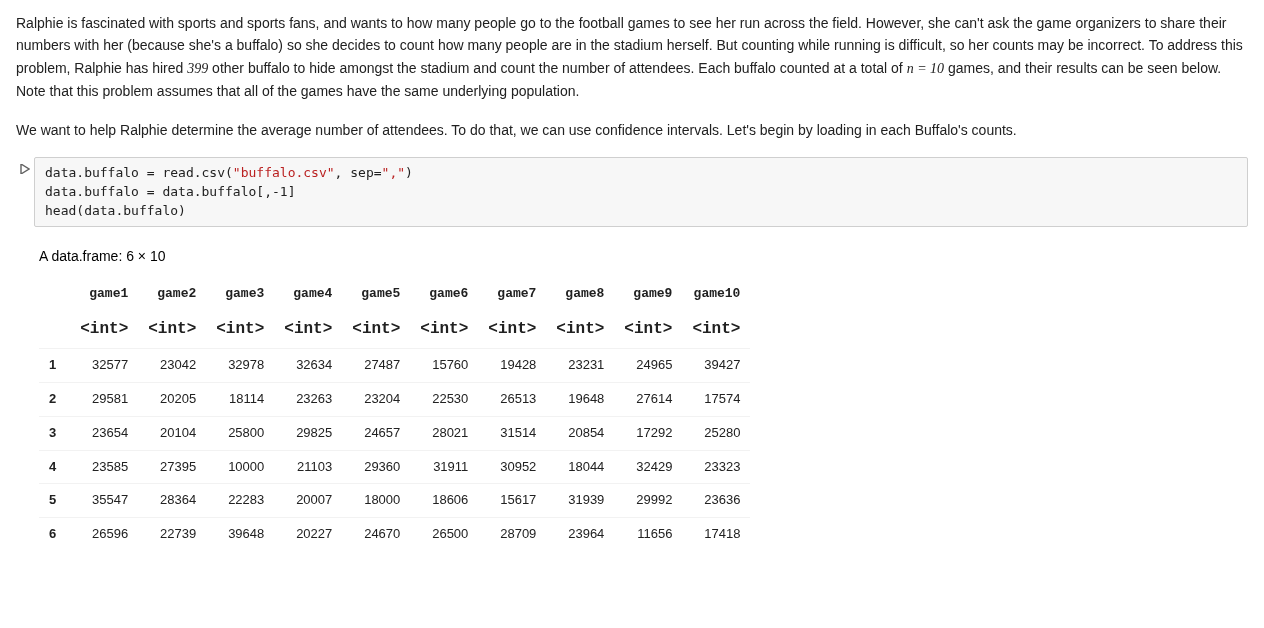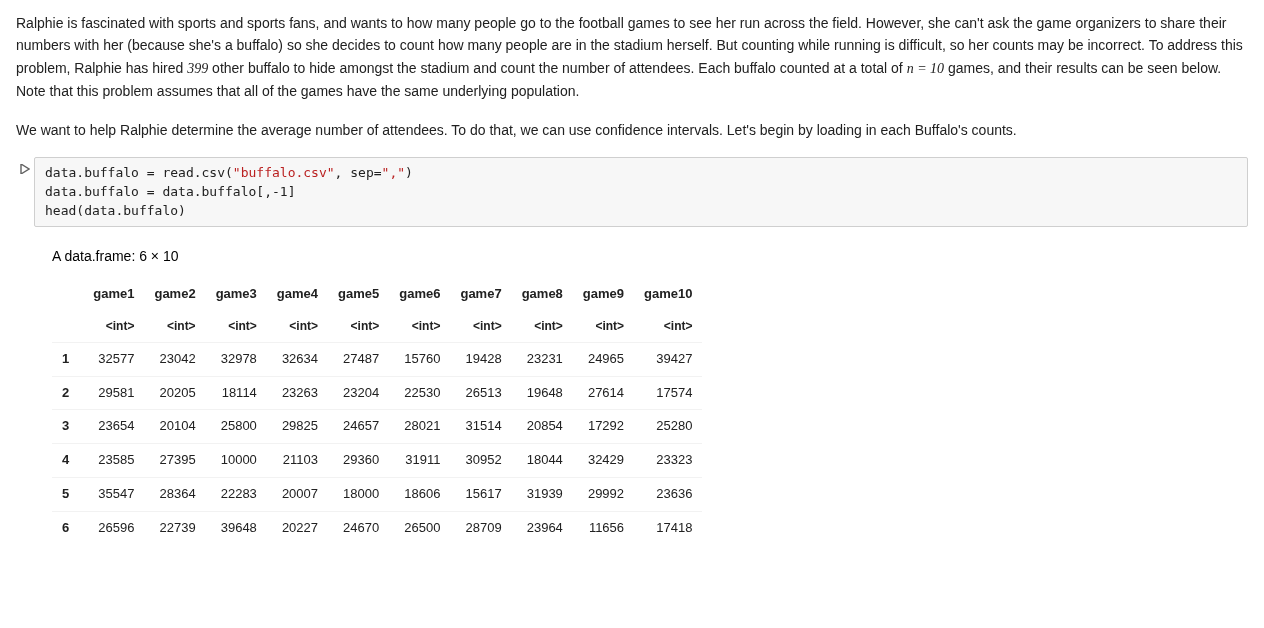--- a/index.html
+++ b/index.html
@@ -39,21 +39,21 @@
       border-radius: 2px;
       padding: 6px 10px;
       font-family: Menlo, Consolas, "DejaVu Sans Mono", monospace;
       font-size: 13px;
       line-height: 1.45;
       white-space: pre;
       overflow-x: auto;
     }
     .tok-str { color: #BA2121; }
     .output-area {
-      margin-left: 36px;
+      margin-left: 23px;
     }
     .df-caption {
       color: #000;
       margin-bottom: 10px;
       font-size: 14px;
     }
     table.dataframe {
       border-collapse: collapse;
       font-size: 13px;
     }
@@ -63,24 +63,25 @@
       white-space: nowrap;
     }
     table.dataframe .rowhead {
       font-weight: 700;
       text-align: right;
       padding-right: 14px;
     }
     table.dataframe thead th {
       font-weight: 700;
       border: none;
+      font-family: Liberation Mono, monospace;
     }
     table.dataframe .typerow th {
       font-weight: 700;
-      font-size: 12px;
+      font-size: 16px;
     }
     table.dataframe tbody tr {
       border-top: 1px solid rgba(0,0,0,0.05);
     }
   </style>
 </head>
 <body>
 
 <div class="text-block">
   <span>Ralphie is fascinated with sports and sports fans, and wants to how many people go to the football games to see her run across the field. However, she can't ask the game organizers to share their numbers with her (because she's a buffalo) so she decides to count how many people are in the stadium herself. But counting while running is difficult, so her counts may be incorrect. To address this problem, Ralphie has hired </span><span class="math-num">399</span><span> other buffalo to hide amongst the stadium and count the number of attendees. Each buffalo counted at a total of </span><span class="math-var">n</span><span class="math-num"> = </span><span class="math-num">10</span><span> games, and their results can be seen below. Note that this problem assumes that all of the games have the same underlying population.</span>

